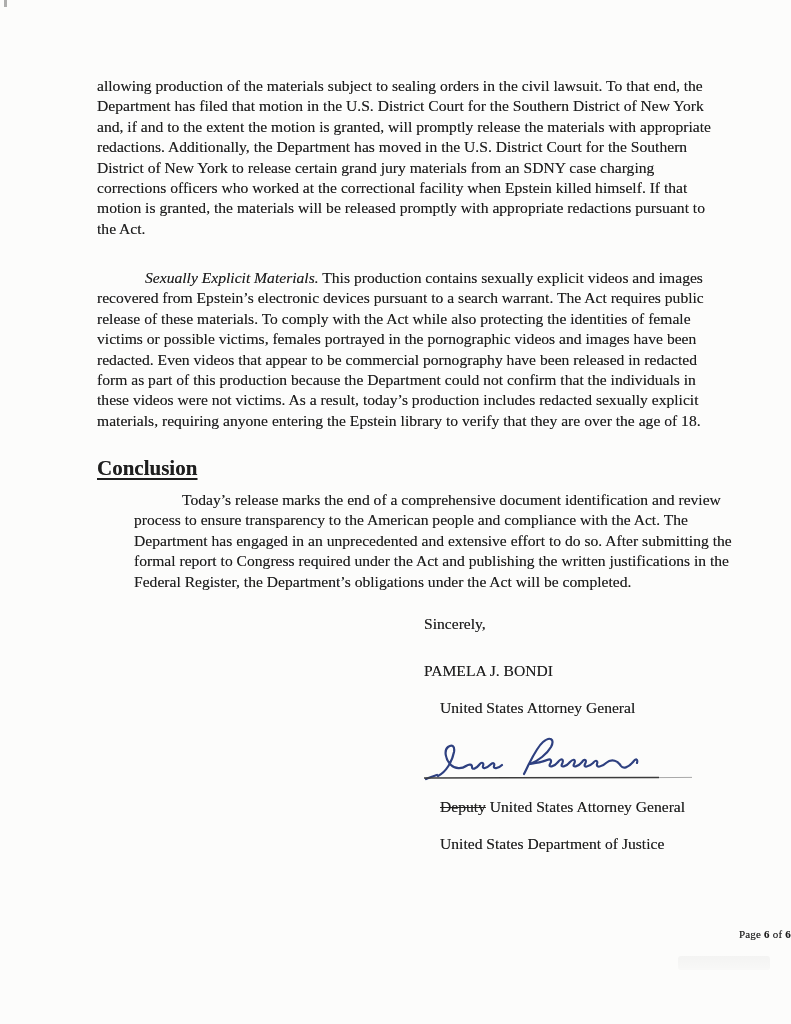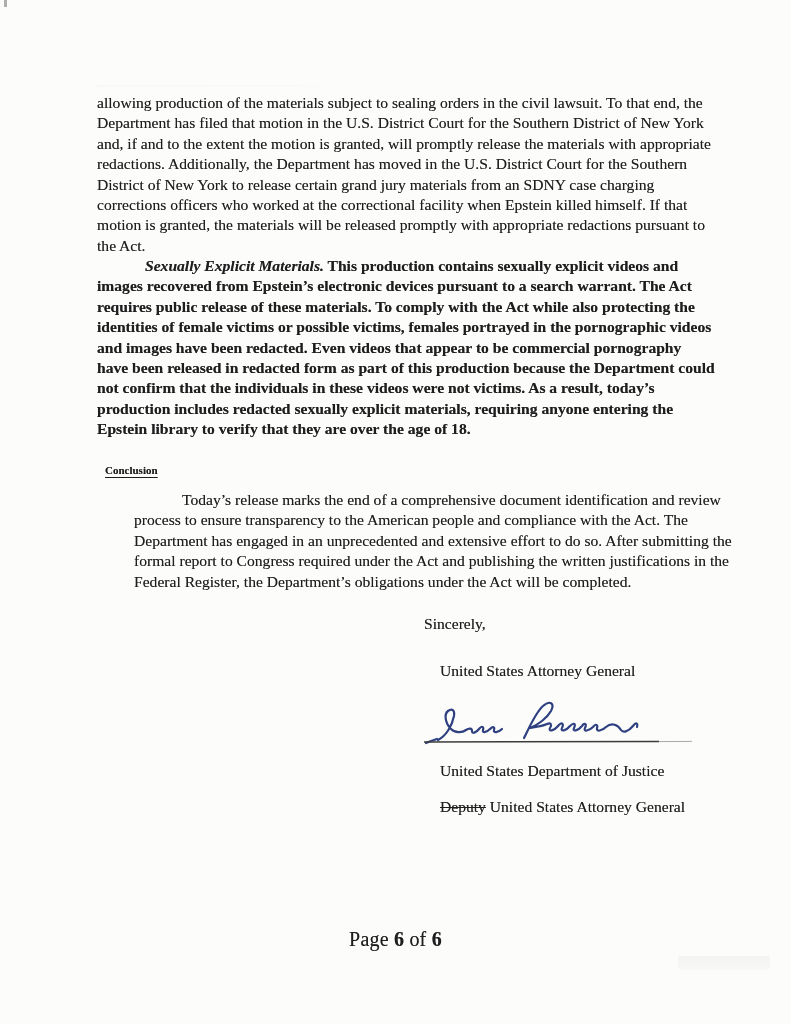--- a/index.html
+++ b/index.html
@@ -15,30 +15,30 @@
   }
   .para {
     position: absolute;
     left: 97px;
     width: 618px;
     margin: 0;
     font-size: 15.6px;
     line-height: 20.4px;
     text-align: left;
   }
-  .p1 { top: 93px; }
-  .p2 { top: 256px; text-indent: 48px; font-weight: bold; }
+  .p1 { top: 76px; }
+  .p2 { top: 268px; text-indent: 48px; }
   .p3 { top: 490px; text-indent: 48px; margin-left: 37px; }
   .italic { font-style: italic; }
   .heading {
     position: absolute;
     left: 97px;
     top: 456px;
-    margin: 8px;
-    font-size: 11px;
+    margin: 0;
+    font-size: 21px;
     font-weight: bold;
     text-decoration: underline;
     text-underline-offset: 3px;
   }
   .sig-block {
     position: absolute;
     left: 424px;
     top: 606px;
     width: 300px;
     font-size: 15.6px;
@@ -46,22 +46,22 @@
   }
   .salutation { margin: 8px 0 27px 0; }
   .sig-name { margin: 0; }
   .sig-title { margin: 16px; }
   .sig-svg { display: block; margin-top: 14px; margin-bottom: -3px; }
   .strike { text-decoration: line-through; text-decoration-thickness: 1.2px; }
   .footer {
     position: absolute;
     left: 0; right: 0;
     top: 928px;
-    text-align: center;
-    font-size: 20px;
+    text-align: right;
+    font-size: 11px;
     letter-spacing: 0.2px;
   }
   .footer b { font-weight: bold; }
   
   .tick-top-left {
     position: absolute; left: 4px; top: 0; width: 3px; height: 7px;
     background: #6e6e6e; opacity: 0.55;
   }
   .smudge-bottom-right {
     position: absolute; left: 678px; top: 956px; width: 92px; height: 14px;
@@ -87,41 +87,42 @@
 
   <p class="para p2"><span class="italic">Sexually Explicit Materials.</span><span>  This production contains sexually explicit videos and images recovered from Epstein’s electronic devices pursuant to a search warrant. The Act requires public release of these materials. To comply with the Act while also protecting the identities of female victims or possible victims, females portrayed in the pornographic videos and images have been redacted. Even videos that appear to be commercial pornography have been released in redacted form as part of this production because the Department could not confirm that the individuals in these videos were not victims. As a result, today’s production includes redacted sexually explicit materials, requiring anyone entering the Epstein library to verify that they are over the age of 18.</span></p>
 
   <h2 class="heading">Conclusion</h2>
 
   <p class="para p3">Today’s release marks the end of a comprehensive document identification and review process to ensure transparency to the American people and compliance with the Act. The Department has engaged in an unprecedented and extensive effort to do so. After submitting the formal report to Congress required under the Act and publishing the written justifications in the Federal Register, the Department’s obligations under the Act will be completed.</p>
 
   <div class="sig-block">
     <p class="salutation">Sincerely,</p>
 
+    <p class="sig-name">PAMELA J. BONDI</p>
     <p class="sig-title">United States Attorney General</p>
 
     <svg class="sig-svg" width="270" height="50" viewBox="0 0 270 50">
       <g fill="none" stroke="#2e4080" stroke-width="2.2" stroke-linecap="round" stroke-linejoin="round">
         <path d="M2,45 C6,43 10,42 13,41"></path>
         <path d="M14,42 C22,38 28,28 30,18 C31,12 28,10 24,13 C20,16 21,25 27,31 C31,35 38,35 42,32
                  C45,30 48,30 48,33 C48,36 52,35 55,31 C58,27 60,29 59,32 C58,35 62,35 66,31
                  C69,28 71,29 70,32 C69,35 74,35 78,31"></path>
         <path d="M100,40 C106,28 112,14 119,8 C126,2 131,5 127,13 C123,20 114,27 106,30
                  C112,29 119,28 123,26 C127,24 128,27 126,30 C124,34 130,33 134,28
                  C138,23 140,26 138,30 C136,34 142,33 146,28 C150,24 152,26 150,30
                  C148,34 154,33 158,28 C161,24 163,26 161,30 C159,34 165,33 169,29
                  C172,25 174,27 173,30 C172,34 178,33 182,29 C188,24 194,27 197,32
                  C199,35 204,34 209,28 C212,24 214,25 213,29"></path>
       </g>
       <line x1="0" y1="44" x2="235" y2="43.5" stroke="#3c3c3c" stroke-width="1.6"></line>
       <line x1="235" y1="43.6" x2="268" y2="43.4" stroke="#a9a9a9" stroke-width="1"></line>
     </svg>
 
+    <p class="sig-title"><span class="strike">Deputy</span><span> United States Attorney General</span></p>
     <p class="sig-title">United States Department of Justice</p>
-    <p class="sig-title"><span class="strike">Deputy</span><span> United States Attorney General</span></p>
   </div>
 
   <div class="footer"><span>Page</span>
     <b>6</b>
     <span>of</span>
     <b>6</b></div>
 
 </div>
 
 </body></html>

